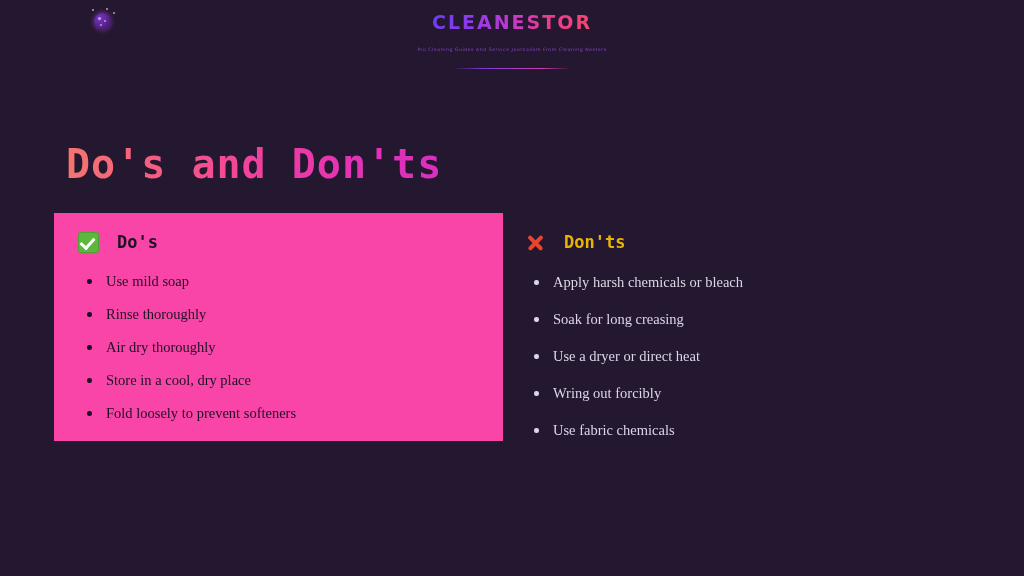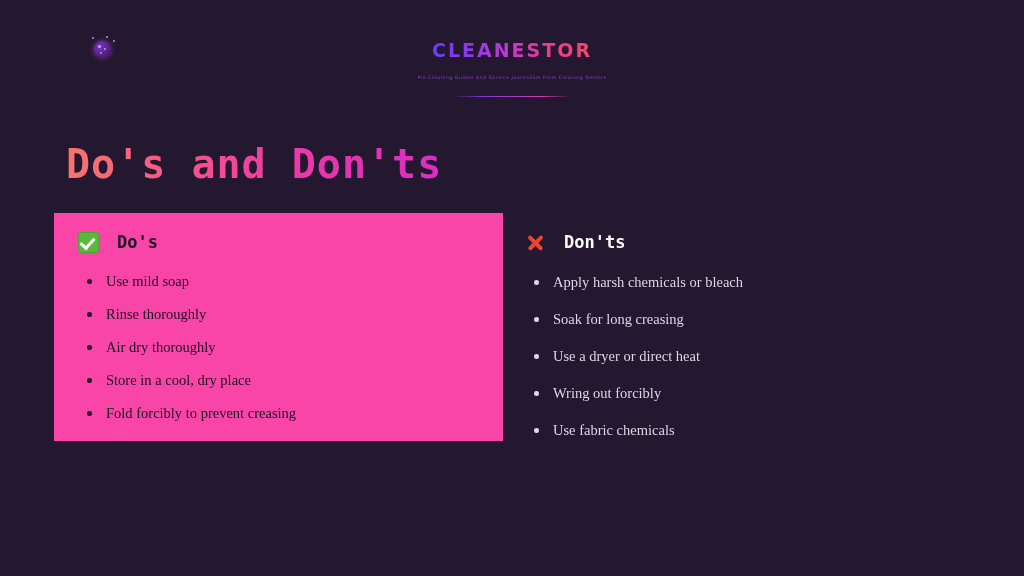--- a/index.html
+++ b/index.html
@@ -18,21 +18,20 @@
   
   .brand {
     position: absolute;
     top: 12px;
     left: 0;
     width: 1024px;
     display: flex;
     flex-direction: column;
     align-items: center;
     gap: 14px;
-    margin-top: 28px;
   }
   .brand-wordmark {
     font-family: "DejaVu Sans", sans-serif;
     font-size: 19px;
     font-weight: bold;
     letter-spacing: 2.0px;
     line-height: 20px;
     background: linear-gradient(90deg,
         #6f3df2 0%,
         #8a3bea 22%,
@@ -149,21 +148,21 @@
     display: flex;
     align-items: center;
     gap: 18px;
     font-family: "DejaVu Sans Mono", monospace;
     font-size: 17px;
     font-weight: bold;
     line-height: 22px;
     height: 24px;
   }
   .col-dos .col-head-label  { color: #1d1224; }
-  .col-donts .col-head-label { color: #ffffff; }
+  .col-donts .col-head-label { color: #eab308; }
 
   .head-icon {
     width: 21px;
     height: 21px;
     flex: 0 0 21px;
     position: relative;
   }
   
   .icon-check {
     background: #5cb83c;
@@ -248,21 +247,21 @@
   <div class="col col-dos">
     <div class="col-head">
       <span class="head-icon icon-check"></span>
       <span class="col-head-label">Do's</span>
     </div>
     <ul class="bullets">
       <li>Use mild soap</li>
       <li>Rinse thoroughly</li>
       <li>Air dry thoroughly</li>
       <li>Store in a cool, dry place</li>
-      <li>Fold forcibly to prevent creasing</li>
+      <li>Fold loosely to prevent softeners</li>
     </ul>
   </div>
 
   <div class="col col-donts">
     <div class="col-head">
       <span class="head-icon icon-cross"></span>
       <span class="col-head-label">Don'ts</span>
     </div>
     <ul class="bullets">
       <li>Apply harsh chemicals or bleach</li>

